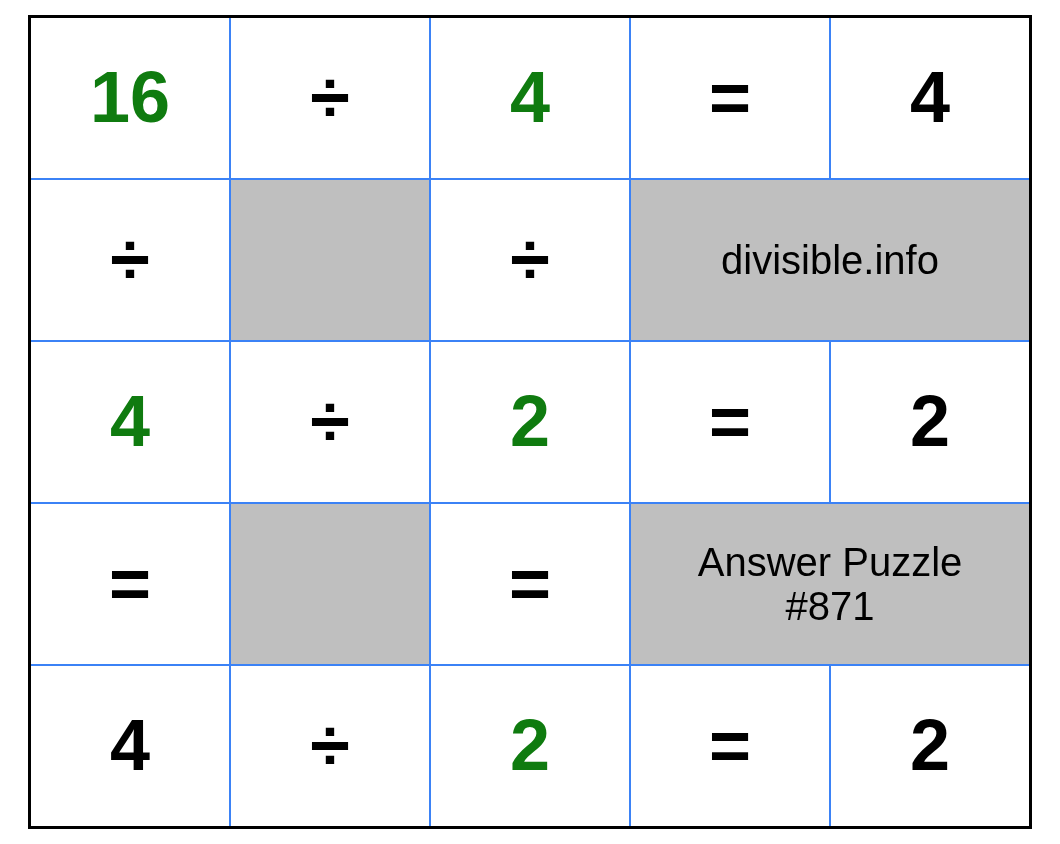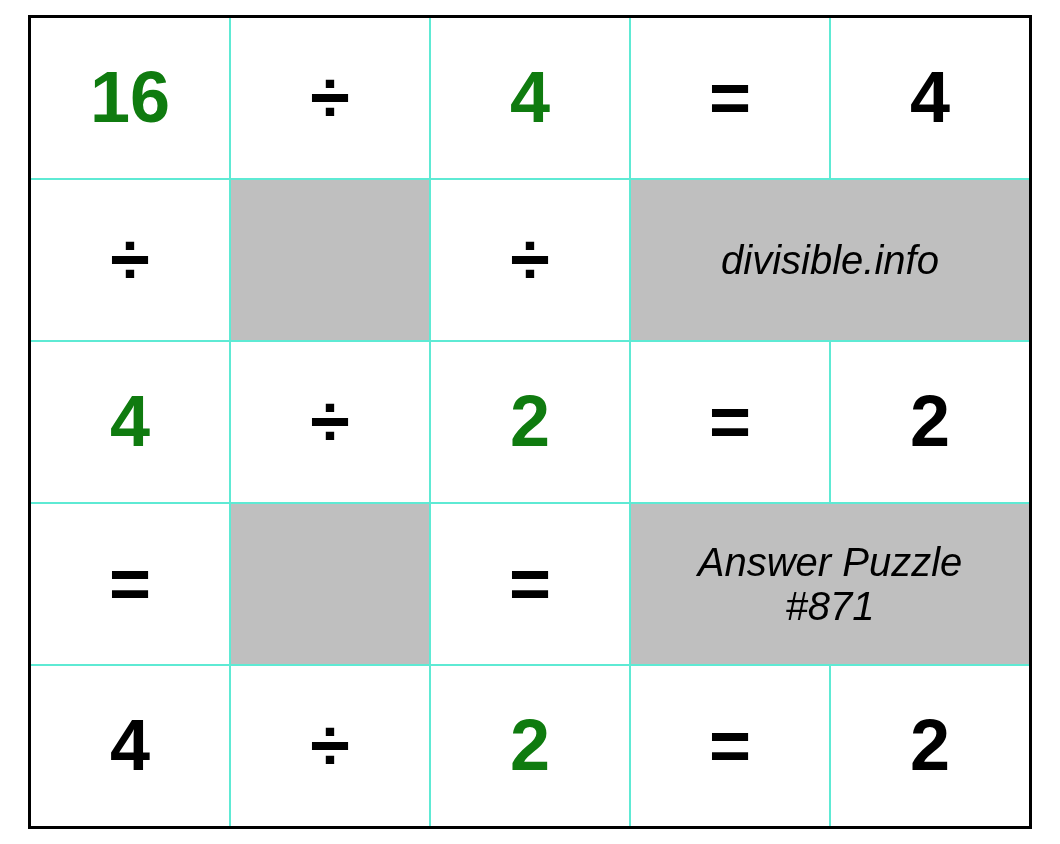--- a/index.html
+++ b/index.html
@@ -11,21 +11,21 @@
       width: 1060px;
       height: 844px;
       background: #ffffff;
       font-family: "Helvetica Neue", Helvetica, Arial, sans-serif;
       display: flex;
       align-items: center;
       justify-content: center;
     }
     .puzzle-grid {
       border: 3px solid #000;
-      background: #5eead4;
+      background: #3b82f6;
       display: grid;
       grid-template-columns: repeat(5, 198px);
       grid-template-rows: repeat(5, 160px);
       gap: 2px;
     }
     .cell {
       background: #ffffff;
       display: flex;
       align-items: center;
       justify-content: center;
@@ -36,21 +36,20 @@
       line-height: 1.1;
     }
     .cell.green {
       color: #0f7b0f;
     }
     .cell.shaded {
       background: #bfbfbf;
     }
     .cell.merged {
       grid-column: span 2;
-      font-style: italic;
     }
     .cell.small-text {
       font-size: 40px;
       font-weight: 400;
       color: #000;
       padding: 4px;
     }
     .cell.medium-text {
       font-size: 40px;
       font-weight: 400;

